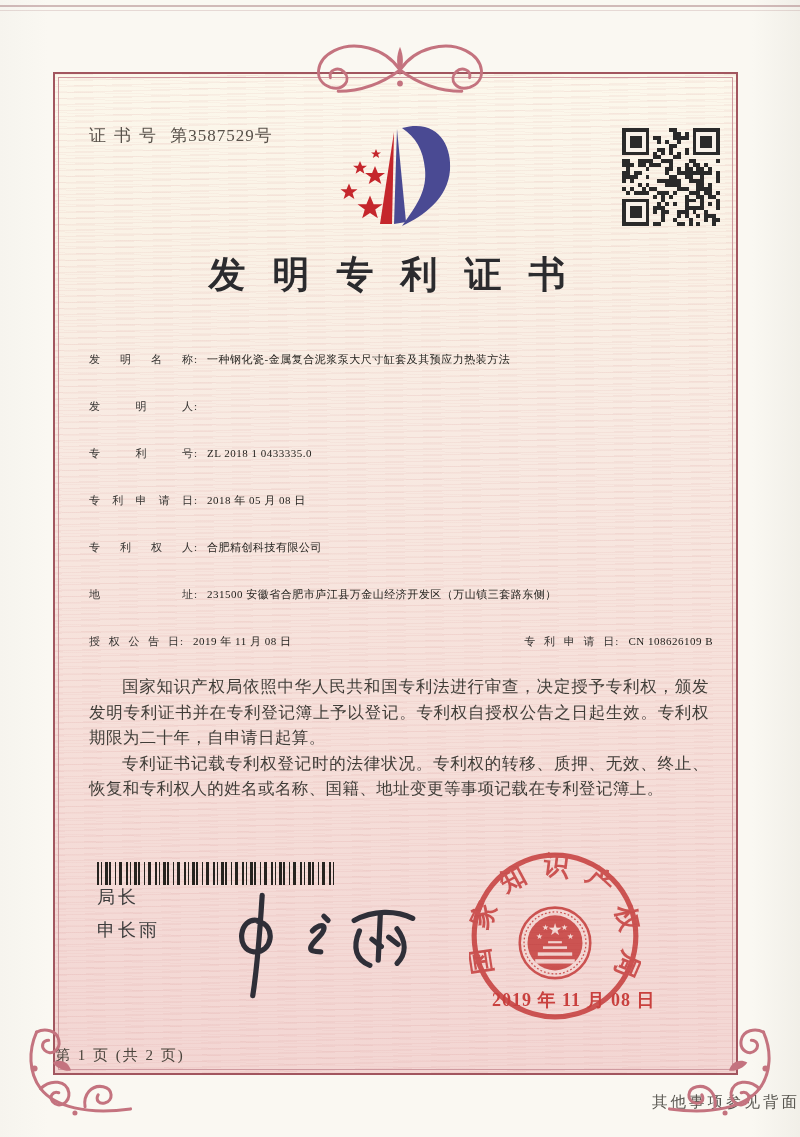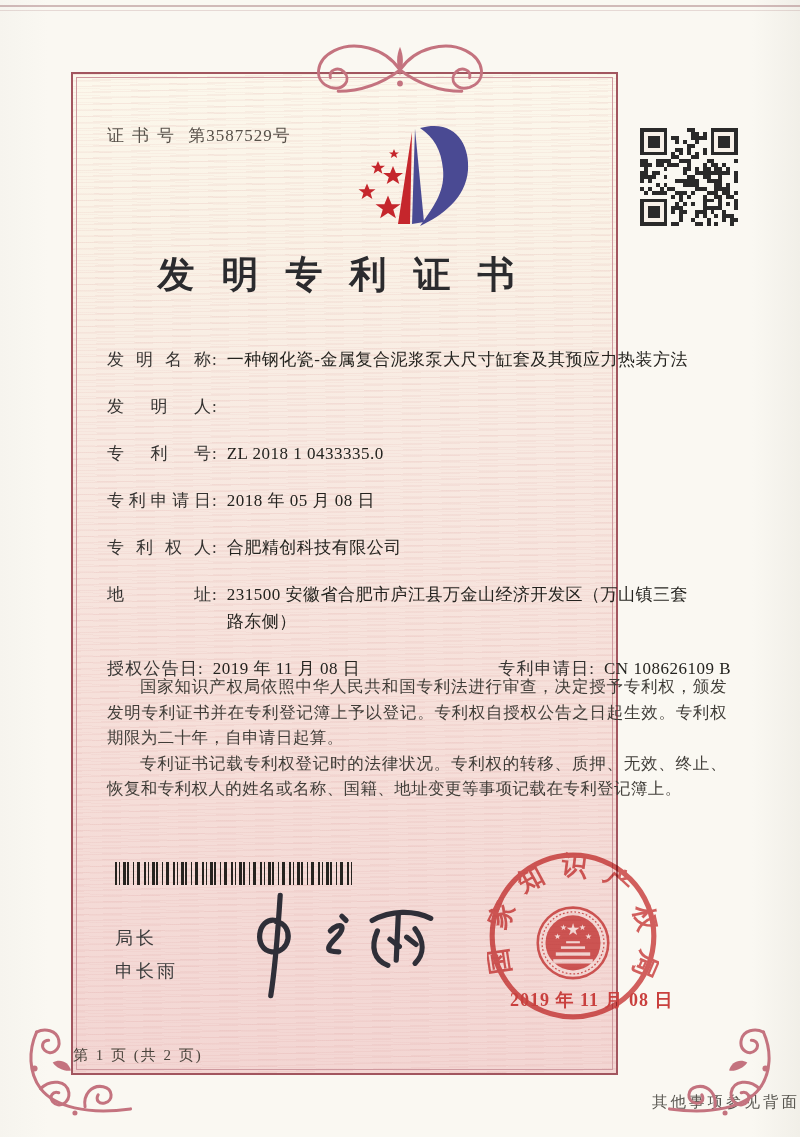--- a/index.html
+++ b/index.html
@@ -12,40 +12,40 @@
   body{font-family:"Liberation Serif","DejaVu Serif",serif;color:var(--ink)}
   .page{position:relative;width:800px;height:1137px;margin:0 auto;overflow:hidden;
         background:linear-gradient(90deg,#f6f4ee 0%,#faf8f2 6%,#faf8f2 94%,#f1efe8 100%);}
   .abs{position:absolute}
 
   
   .top-edge{top:5px;left:0;width:100%;height:6px;
     border-top:2px solid rgba(150,95,100,.40);border-bottom:1px solid rgba(150,95,100,.20)}
 
   
-  .cert{left:53px;top:72px;width:547px;height:1003px;border:2px solid var(--border_dark);
+  .cert{left:53px;top:72px;width:685px;height:1003px;border:2px solid var(--border_dark);
     background:
-      linear-gradient(180deg,#fcf8ec 0%,#faf2e6 16%,#f8eae2 36%,#f6e0da 62%,#f4dad6 84%,#f3d6d3 100%); margin-left: 18px;}
+      linear-gradient(180deg,#fcf8ec 0%,#faf2e6 16%,#f8eae2 36%,#f6e0da 62%,#f4dad6 84%,#f3d6d3 100%);}
   .cert::before{content:"";position:absolute;inset:0;pointer-events:none;
     background:repeating-linear-gradient(178.5deg,rgba(205,120,120,.085) 0 1.5px,rgba(255,255,255,0) 1.5px 6px);}
   .cert::after{content:"";position:absolute;inset:0;pointer-events:none;
     background:repeating-linear-gradient(181.5deg,rgba(205,125,125,.055) 0 1px,rgba(255,255,255,0) 1px 7px);}
   .cert-inner{inset:3px;border:1px solid var(--border_light);pointer-events:none}
 
   .cert-no{left:34px;top:50px;font-size:17px;color:#575049;white-space:nowrap;z-index:3}
   .cert-no .lbl{letter-spacing:8px}
   .cert-no .val{letter-spacing:1px;margin-left:2px}
 
   .logo{left:277px;top:38px;width:172px;height:128px;z-index:3}
   .qr{left:567px;top:54px;width:98px;height:98px;z-index:3}
 
   .title{left:0;top:176px;width:100%;text-align:center;font-size:37px;font-weight:700;
     color:var(--ink_dark);letter-spacing:27px;padding-left:10px;z-index:3}
 
-  .fields{left:34px;top:272px;width:624px;z-index:3;font-size:17px}
+  .fields{left:34px;top:272px;width:624px;z-index:3;font-size:11px}
   .frow{display:flex;align-items:flex-start;margin-bottom:20px;line-height:27px}
   .flabel{display:inline-block;width:104px;text-align:justify;text-align-last:justify;
     color:#353331;flex:none}
   .fcolon{flex:none;margin:0 10px 0 1px;color:#353331}
   .fvalue{color:#24231f;max-width:462px;letter-spacing:.5px}
   .grow{display:flex;justify-content:space-between;line-height:27px}
   .gpair{display:flex}
   .gpair .flabel{width:90px}
 
   .legal{left:34px;top:600px;width:620px;font-size:16.5px;line-height:25.5px;
@@ -54,21 +54,21 @@
 
   .barcode{left:42px;top:788px;width:237px;height:23px;z-index:3;
     background:repeating-linear-gradient(90deg,
       var(--bar_ink) 0 2px,transparent 2px 4px,
       var(--bar_ink) 4px 5px,transparent 5px 8px,
       var(--bar_ink) 8px 11px,transparent 11px 12px,
       var(--bar_ink) 12px 14px,transparent 14px 18px,
       var(--bar_ink) 18px 19px,transparent 19px 22px,
       var(--bar_ink) 22px 25px,transparent 25px 29px);}
 
-  .officer{left:42px;top:848px;z-index:4;font-family:"Liberation Sans","DejaVu Sans",sans-serif;
+  .officer{left:42px;top:807px;z-index:4;font-family:"Liberation Sans","DejaVu Sans",sans-serif;
     font-size:18px;color:#3c3c3c;line-height:33px;letter-spacing:3px}
 
   .sig{left:167px;top:813px;width:210px;height:115px;z-index:5}
   .sig path{stroke:#2f2f38;stroke-width:5;fill:none;stroke-linecap:round;stroke-linejoin:round}
 
   .seal{left:414px;top:776px;width:172px;height:172px;z-index:4;opacity:.9;mix-blend-mode:multiply}
   .seal .ring{fill:none;stroke:var(--seal_red);stroke-width:6}
   .seal .wreath{fill:none;stroke:var(--seal_red)}
   .seal .disc{fill:var(--seal_red)}
   .seal text{fill:var(--seal_red);font-weight:700}

